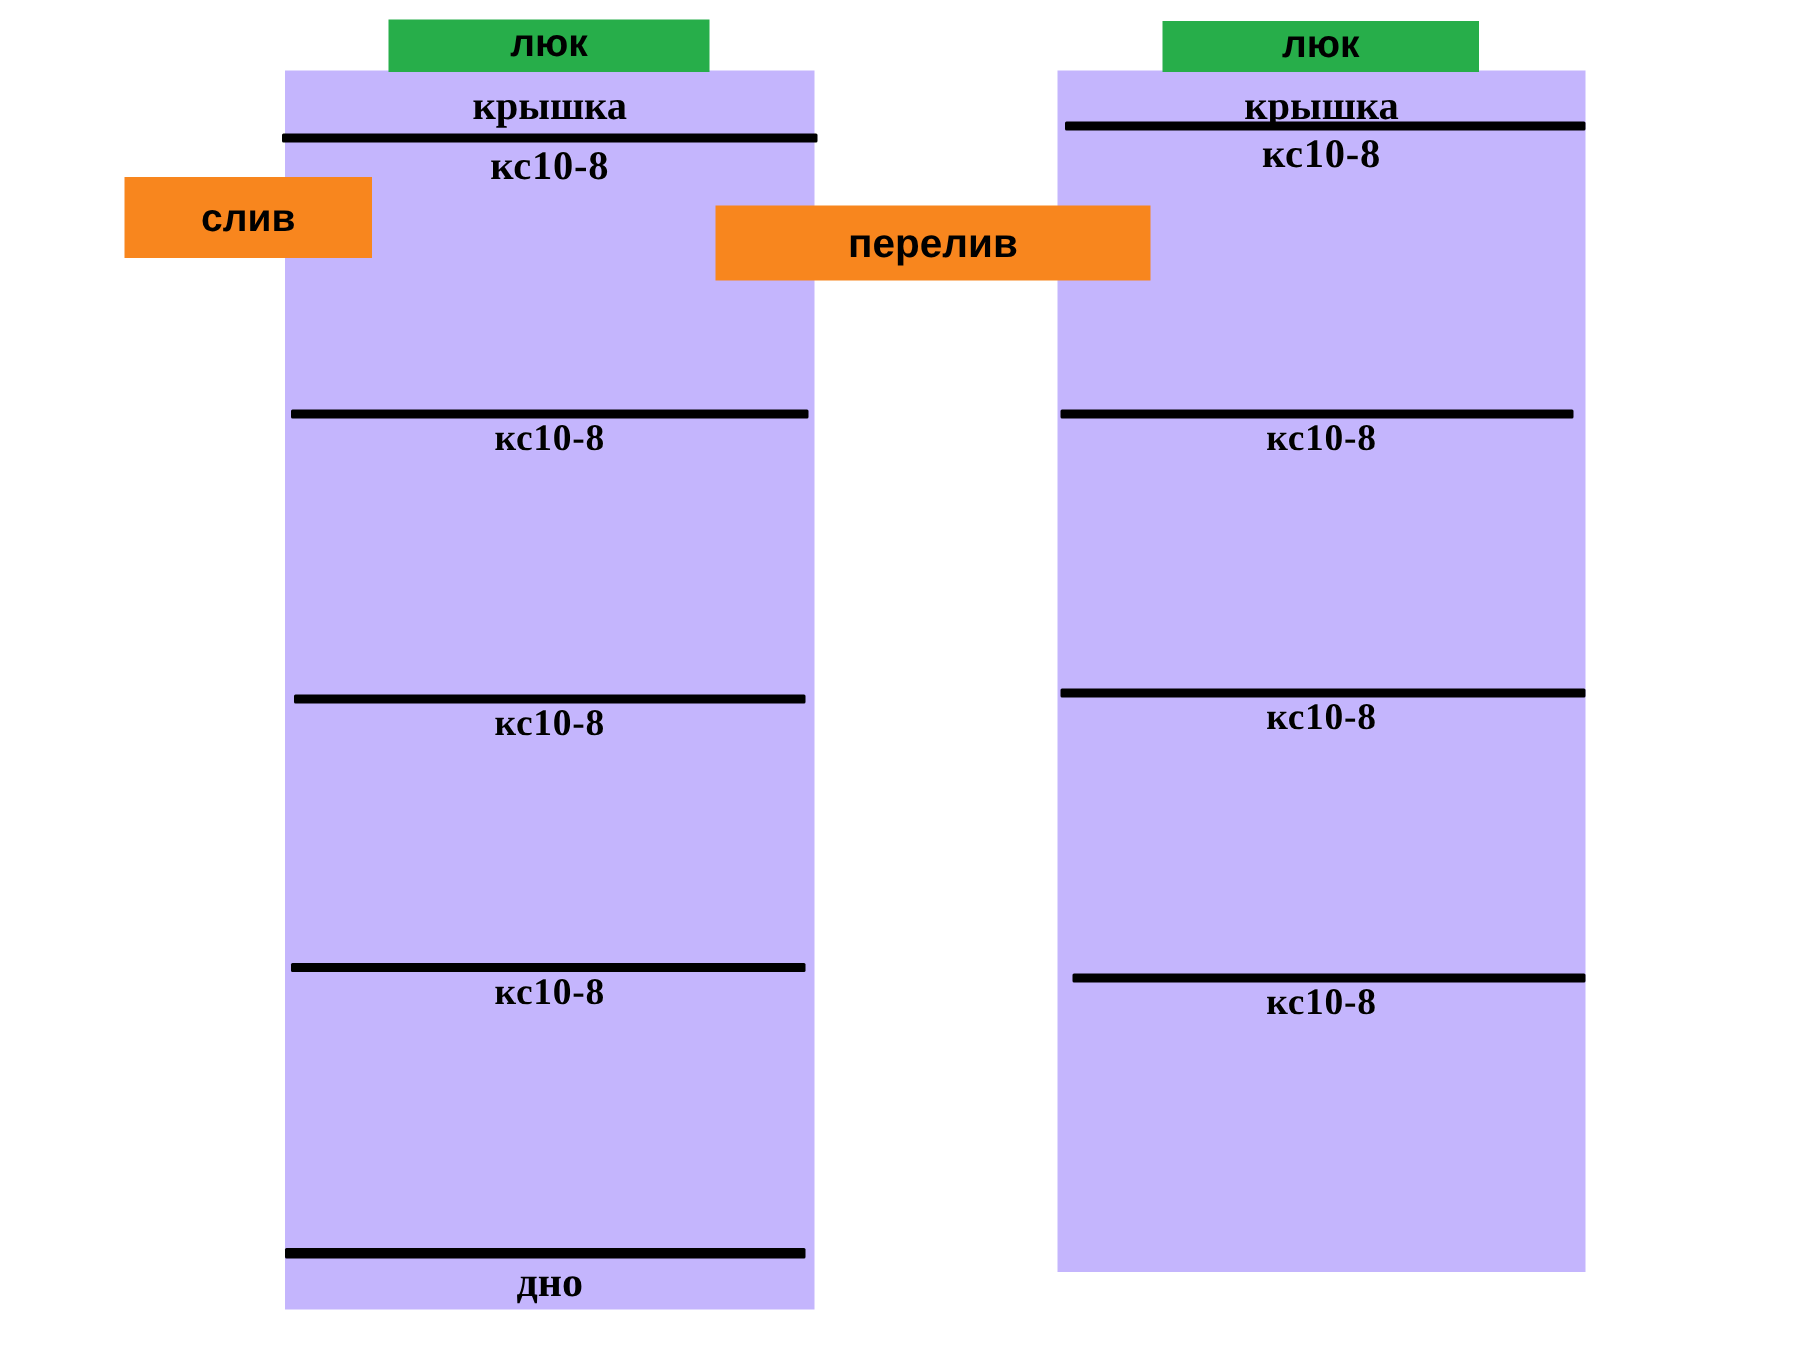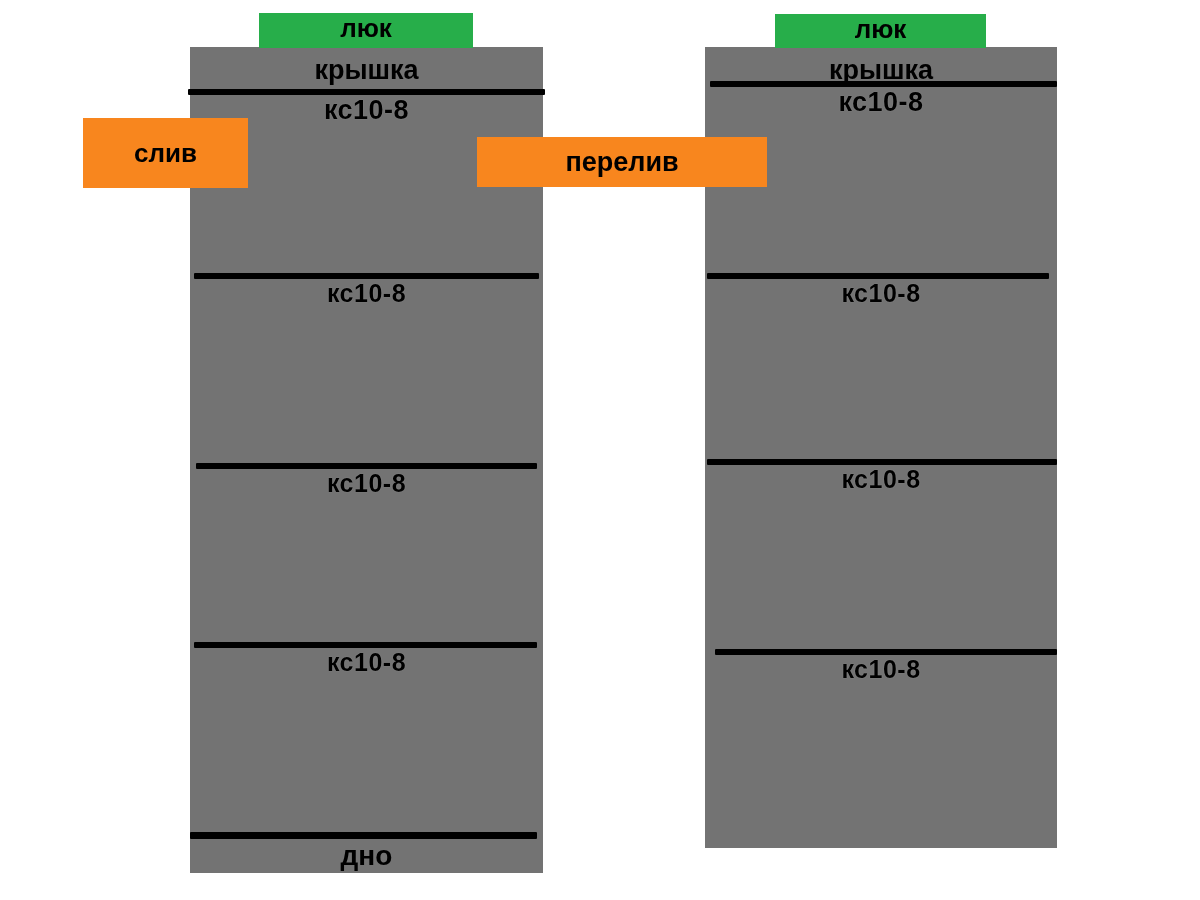--- a/index.html
+++ b/index.html
@@ -10,21 +10,22 @@
   #canvas {
     position: relative;
     width: 1200px;
     height: 900px;
     background: #ffffff;
     overflow: hidden;
     font-family: "Liberation Sans", sans-serif;
   }
   .tank {
     position: absolute;
-    background: #737373;
+    background: #c4b5fd;
+    font-family: Liberation Serif, serif;
   }
   .ring {
     position: absolute;
     left: 0;
     right: 0;
     display: flex;
     align-items: flex-start;
     justify-content: center;
     color: #000000;
     font-weight: bold;
@@ -135,21 +136,21 @@
 
     <div class="ring" style="top:608px; height:193px;">
       <span class="ring-label" style="font-size:25px;">кс10-8</span>
     </div>
   </div>
 
   <div class="hatch" style="left:775px; top:14px; width:211px; height:34px; font-size:26px;">
     <span>люк</span>
   </div>
 
-  <div class="pipe" style="left:83px; top:118px; width:165px; height:70px; font-size:26px;">
+  <div class="pipe" style="left:83px; top:118px; width:165px; height:54px; font-size:26px;">
     <span>слив</span>
   </div>
 
   <div class="pipe" style="left:477px; top:137px; width:290px; height:50px; font-size:27px;">
     <span>перелив</span>
   </div>
 
 </div>
 
 </body></html>

